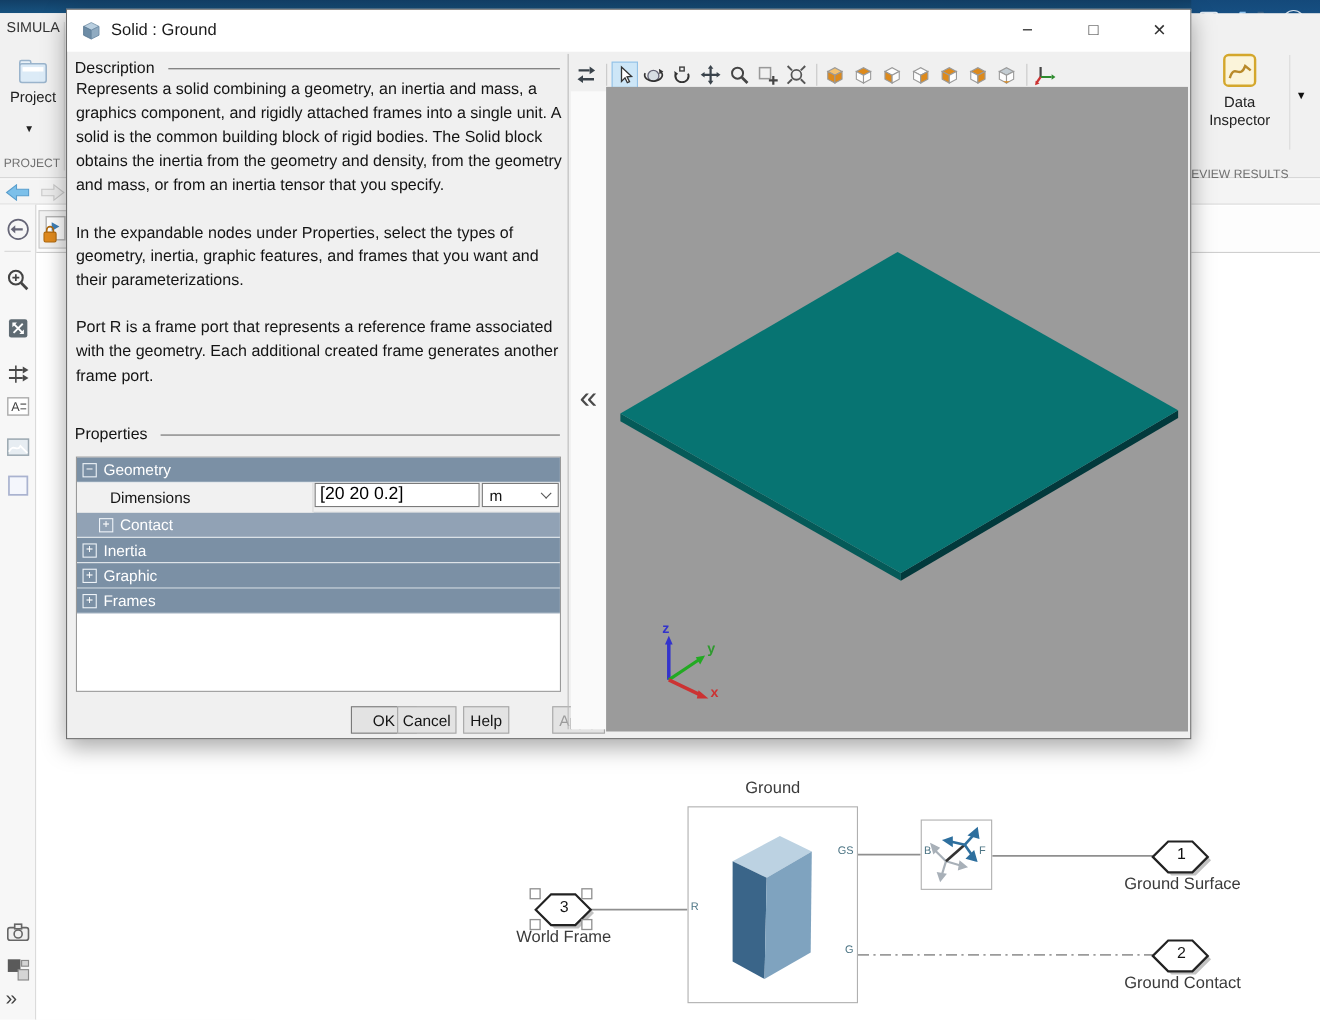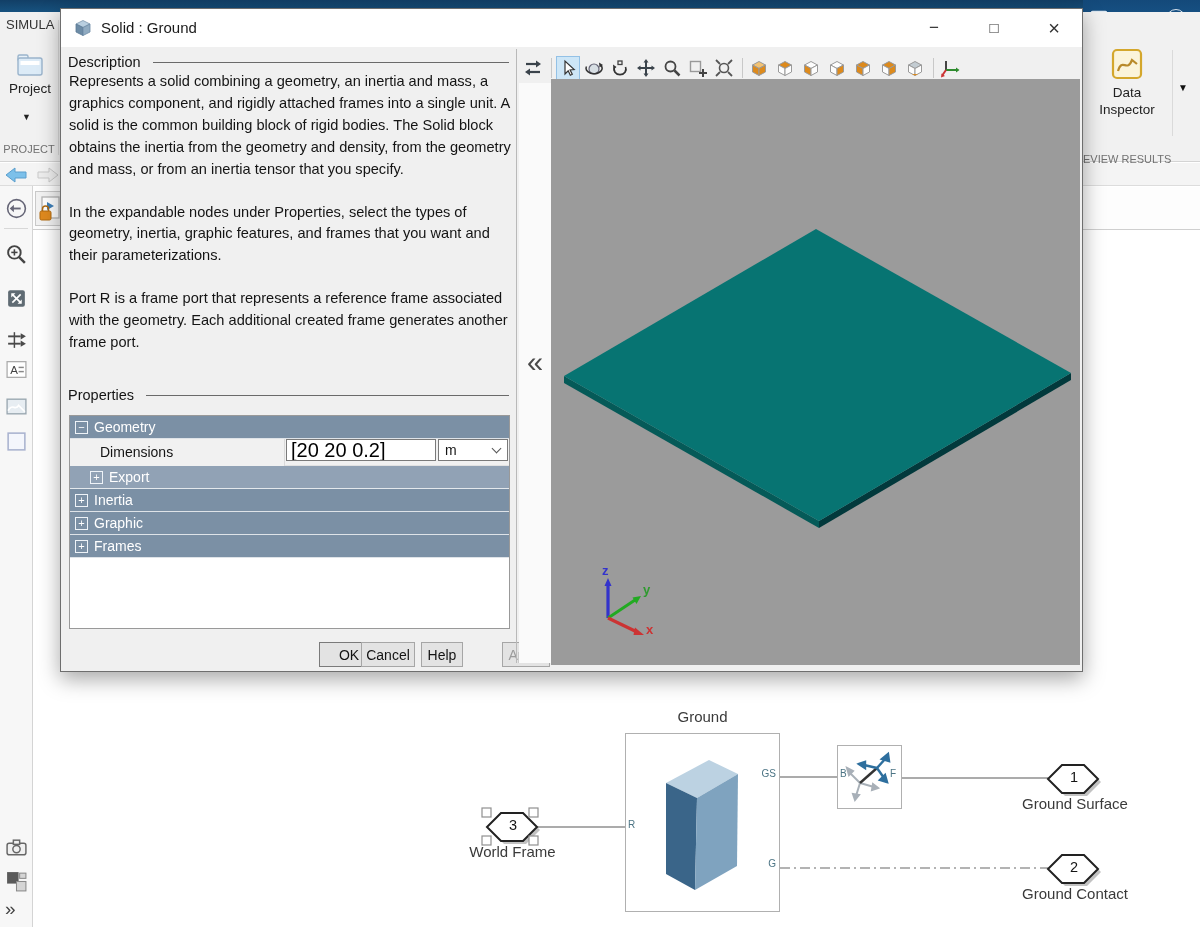--- a/index.html
+++ b/index.html
@@ -38,21 +38,21 @@
   .desc-text { left:8px; top:62px; width:444px; font-size:14.6px; line-height:21.9px; color:#141414; }
   .desc-text p { margin-bottom:21px; }
 
   .prop-table { left:8px; top:406px; width:441px; height:214px; background:#fff; border:1px solid #999; }
   .grp-row { height:23px; line-height:22px; color:#fff; font-size:14px; display:flex; align-items:center; border-bottom:1px solid rgba(255,255,255,.75); cursor:default; }
   .grp-main { background:#7b90a5; padding-left:5px; }
   .grp-sub  { background:#91a2b5; padding-left:20px; }
   .expander { width:13px; height:13px; border:1px solid #eef3f8; color:#fff; font-size:11px; line-height:11px; text-align:center; margin-right:6px; flex:0 0 13px; }
   .param-row { height:27px; display:flex; background:#f1f1f1; border-bottom:1px solid #e2e2e2; }
   .param-label { flex:0 0 215px; padding-left:30px; font-size:14px; color:#141414; border-right:1px solid #dadada; height:27px; line-height:27px; background:#f1f1f1; }
-  .param-input { width:150px; height:22px; border:1px solid #7a7a7a; font-family:"Liberation Sans",sans-serif; font-size:20px; padding:0 4px; margin-left:1px; }
+  .param-input { width:150px; height:22px; border:1px solid #7a7a7a; font-family:"Liberation Sans",sans-serif; font-size:16px; padding:0 4px; margin-left:1px; }
   .unit-combo { width:70px; height:22px; border:1px solid #7a7a7a; background:#fff; margin-left:2px; font-size:14px; color:#141414; padding-left:6px; line-height:20px; position:relative; }
   .unit-combo .chev { position:absolute; right:7px; top:5px; width:7px; height:7px; border-right:1.6px solid #555; border-bottom:1.6px solid #555; transform:rotate(45deg); }
 
   .dlg-btn { top:633px; height:25px; background:#e3e3e3; border:1px solid #a6a6a6; font-family:"Liberation Sans",sans-serif; font-size:14px; color:#141414; }
   .dlg-btn.disabled { color:#9b9b9b; }
 
   .splitter { left:455px; top:40px; width:1px; height:614px; background:#b9b9b9; }
   .vp-toolbar { left:460px; top:46px; height:26px; display:flex; align-items:center; }
   .tool { width:24px; height:24px; margin-right:2px; display:flex; align-items:center; justify-content:center; border:1px solid transparent; }
   .tool.sel { background:#cde6f7; border:1px solid #93c1e6; }
@@ -279,21 +279,21 @@
       <div class="param-row">
         <div class="param-label">Dimensions</div>
         <input class="param-input" value="[20 20 0.2]" style="">
         <div class="unit-combo">
           <span>m</span>
           <span class="chev"></span>
         </div>
       </div>
       <div class="grp-row grp-sub">
         <span class="expander">+</span>
-        <span>Export</span>
+        <span>Contact</span>
       </div>
       <div class="grp-row grp-main">
         <span class="expander">+</span>
         <span>Inertia</span>
       </div>
       <div class="grp-row grp-main">
         <span class="expander">+</span>
         <span>Graphic</span>
       </div>
       <div class="grp-row grp-main">

